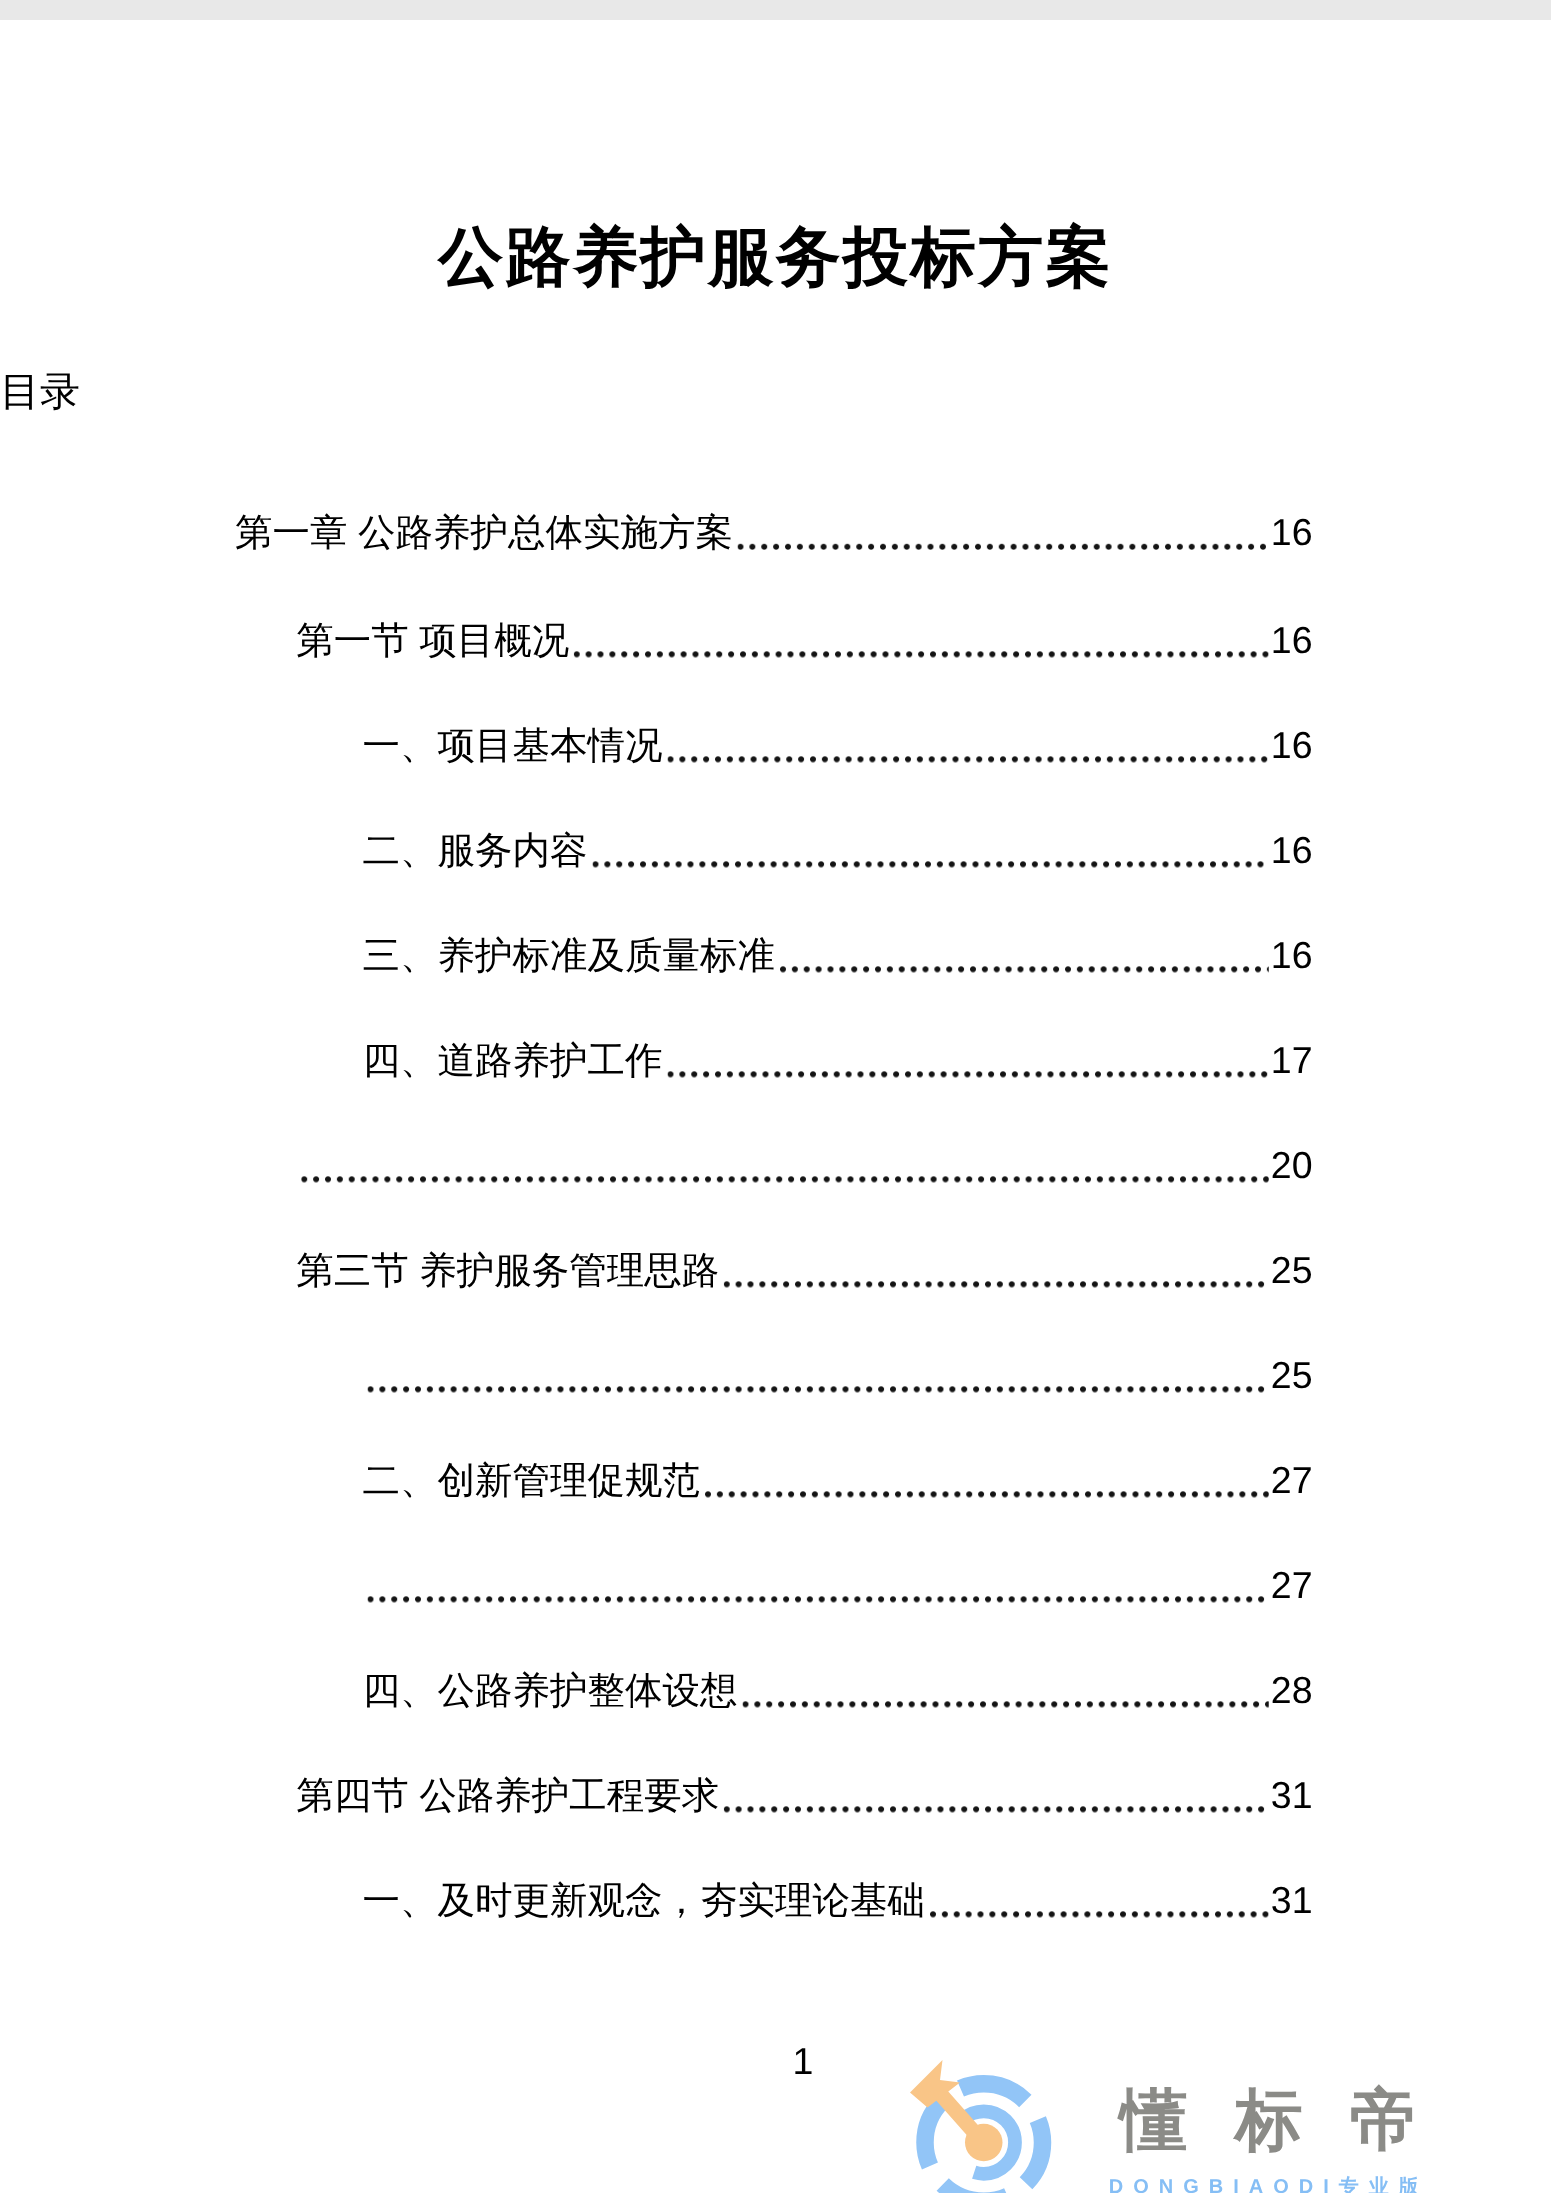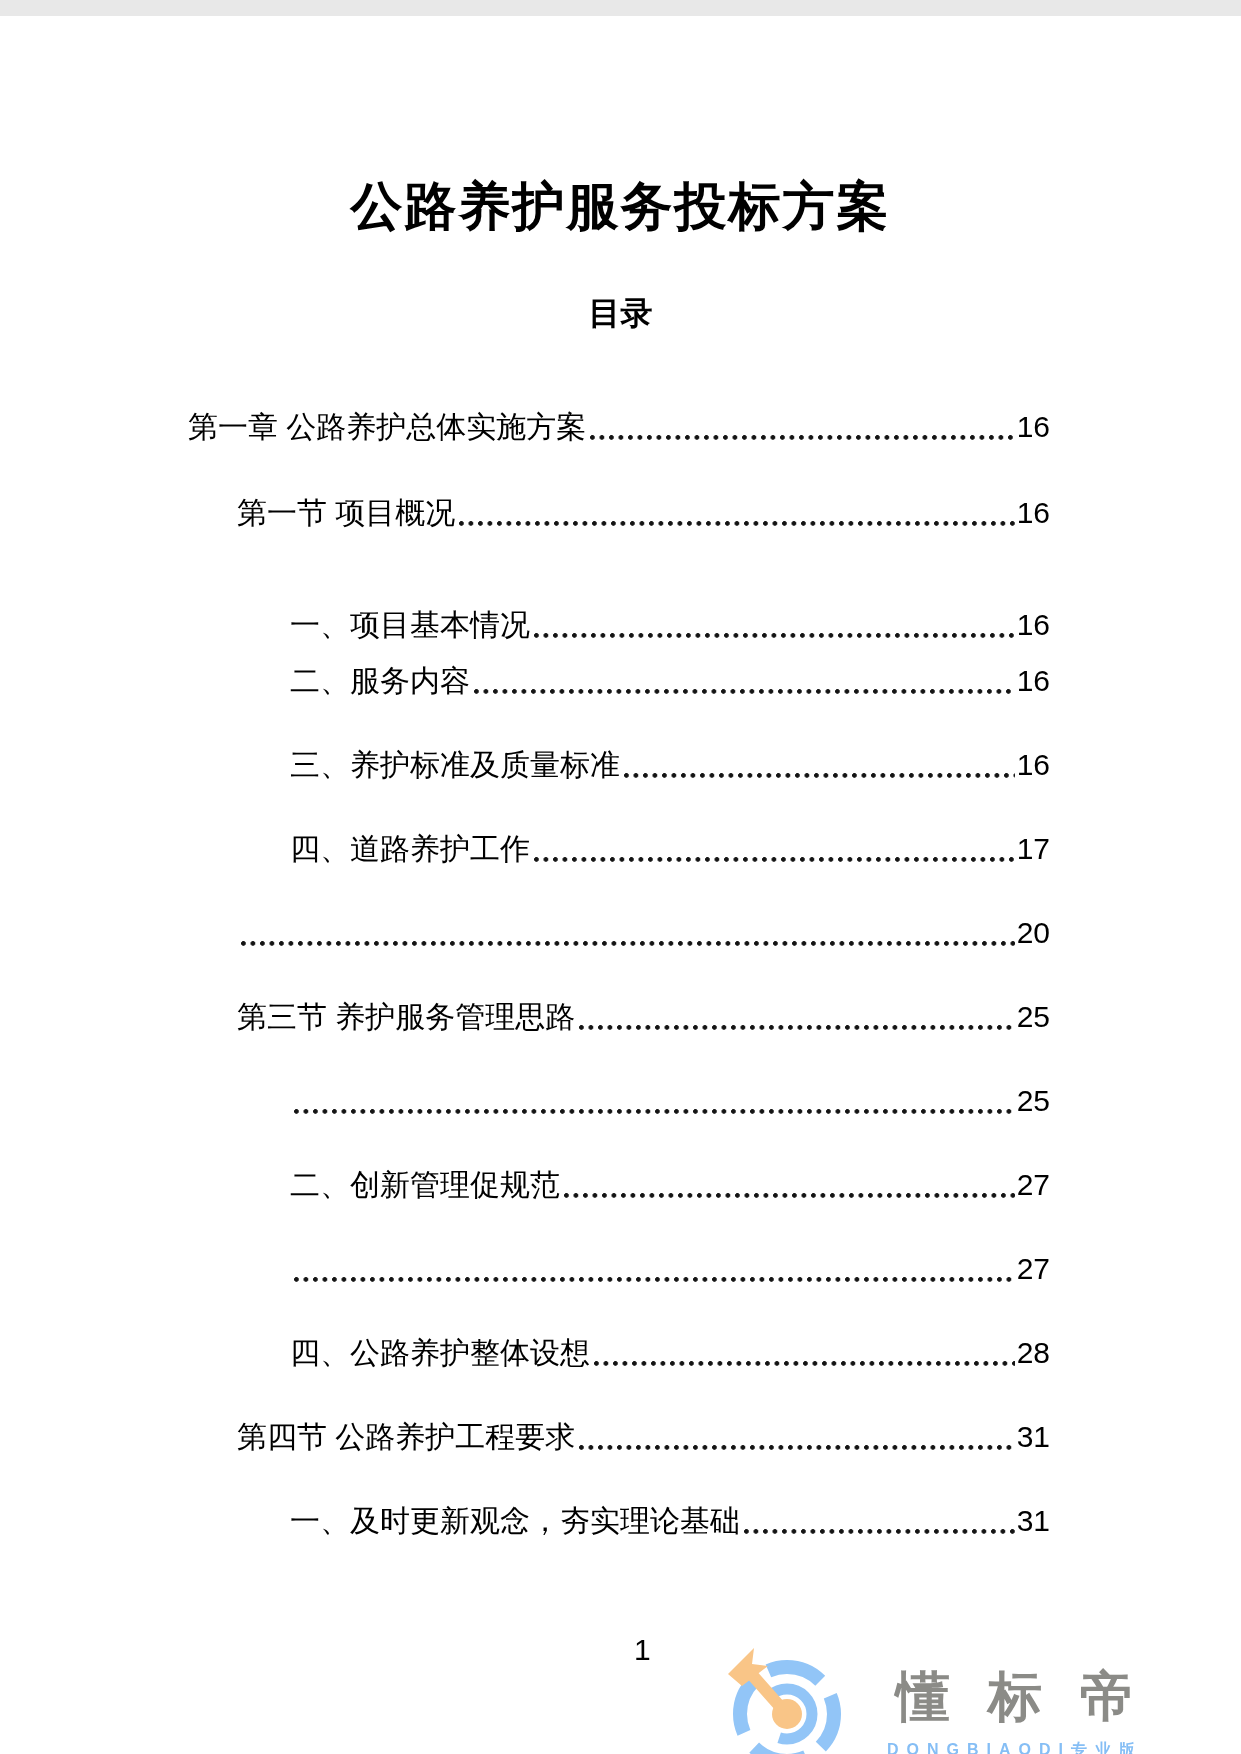--- a/index.html
+++ b/index.html
@@ -17,23 +17,22 @@
     left:0;top:158px;width:1241px;
     text-align:center;
     font-size:52px;
     font-weight:bold;
     letter-spacing:2px;
     line-height:64px;
   }
   .toc-heading{
     position:absolute;
     left:0;top:278px;width:1241px;
-    text-align:center;
     font-size:32px;
-    font-weight:bold;
+    font-weight:normal;
     line-height:38px;
   }
   .toc-row{
     position:absolute;
     right:191px;
     display:flex;
     align-items:baseline;
     font-size:30px;
     line-height:38px;
     white-space:nowrap;
@@ -98,21 +97,21 @@
     <span class="leader"></span>
     <span class="toc-page">16</span>
   </div>
 
   <div class="toc-row l2" style="top:478px">
     <span class="toc-label">第一节 项目概况</span>
     <span class="leader"></span>
     <span class="toc-page">16</span>
   </div>
 
-  <div class="toc-row l3" style="top:590px">
+  <div class="toc-row l3" style="top:562px">
     <span class="toc-label">一、项目基本情况</span>
     <span class="leader"></span>
     <span class="toc-page">16</span>
   </div>
 
   <div class="toc-row l3" style="top:646px">
     <span class="toc-label">二、服务内容</span>
     <span class="leader"></span>
     <span class="toc-page">16</span>
   </div>

